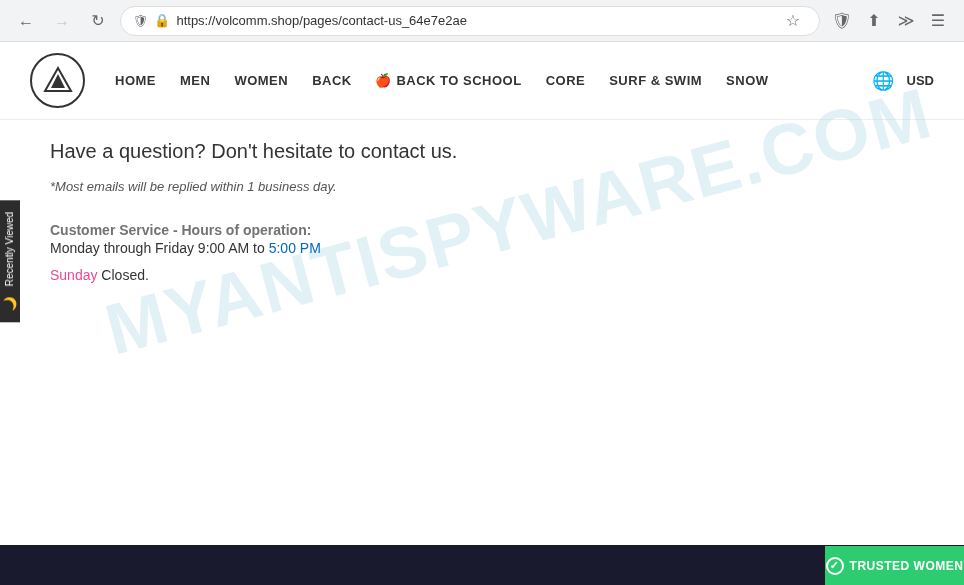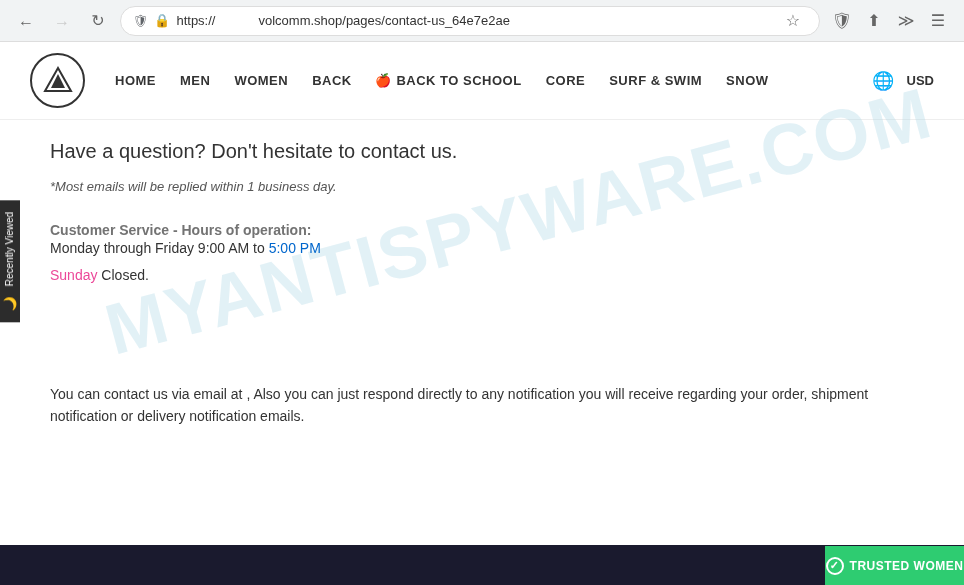--- a/index.html
+++ b/index.html
@@ -34,21 +34,21 @@
       border-radius: 15px;
       display: flex;
       align-items: center;
       padding: 0 12px;
       gap: 6px;
       font-size: 13px;
       color: #333;
     }
     .address-bar .lock-icon { color: #5f6368; font-size: 12px; }
     .address-bar .url { flex: 1; }
-    .address-bar .url strong { font-weight: normal; margin-left: 43px; }
+    .address-bar .url strong { font-weight: normal; }
     .star-btn, .menu-btn {
       width: 28px; height: 28px;
       border-radius: 50%;
       border: none;
       background: transparent;
       cursor: pointer;
       display: flex; align-items: center; justify-content: center;
       color: #666;
       font-size: 16px;
     }
@@ -295,21 +295,20 @@
 
 
     <p class="sunday-row">
       <span class="sunday-label">Sunday</span><span> Closed.</span>
     </p>
 
     <div style="position: relative; height: 60px;">
       
     </div>
 
-    <p class="contact-email-text">You can contact us via email at , Also you can just respond directly to any notification you will receive regarding your order, shipment notification or delivery notification emails.</p>
   </div>
 </div>
 
 <div class="footer-bar"></div>
 
 <div class="trusted-store-badge">
   <div class="check-icon">
     <span>✓</span>
   </div>
   <span>TRUSTED WOMEN</span>

